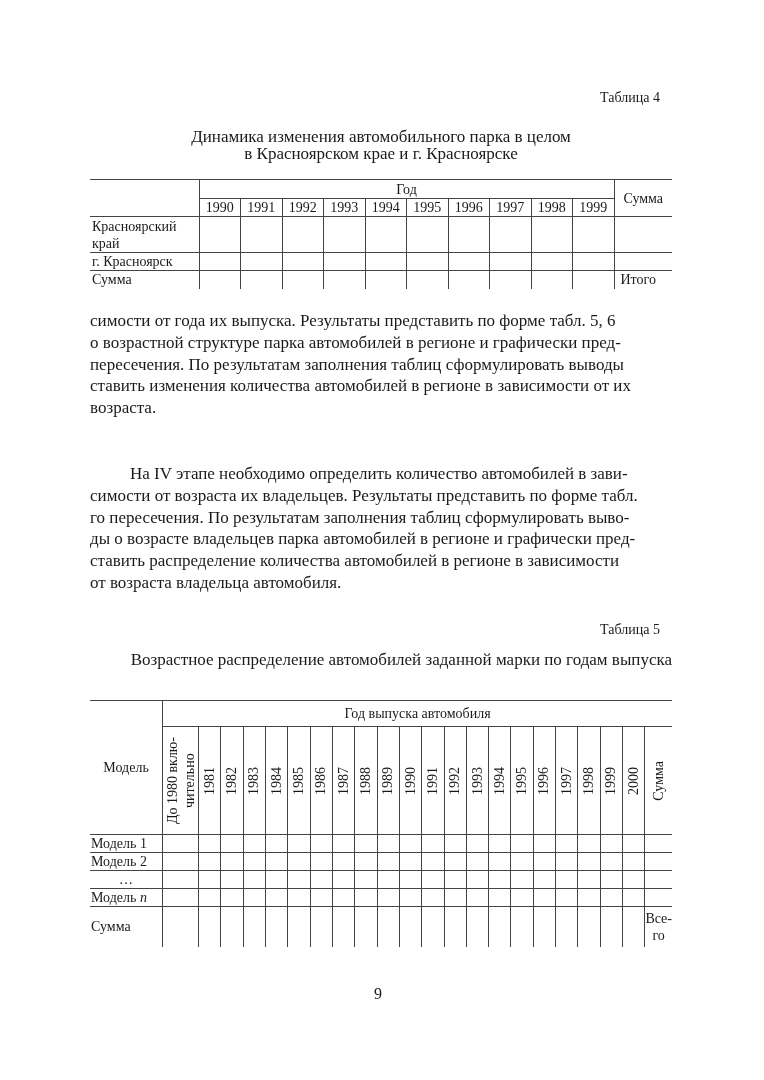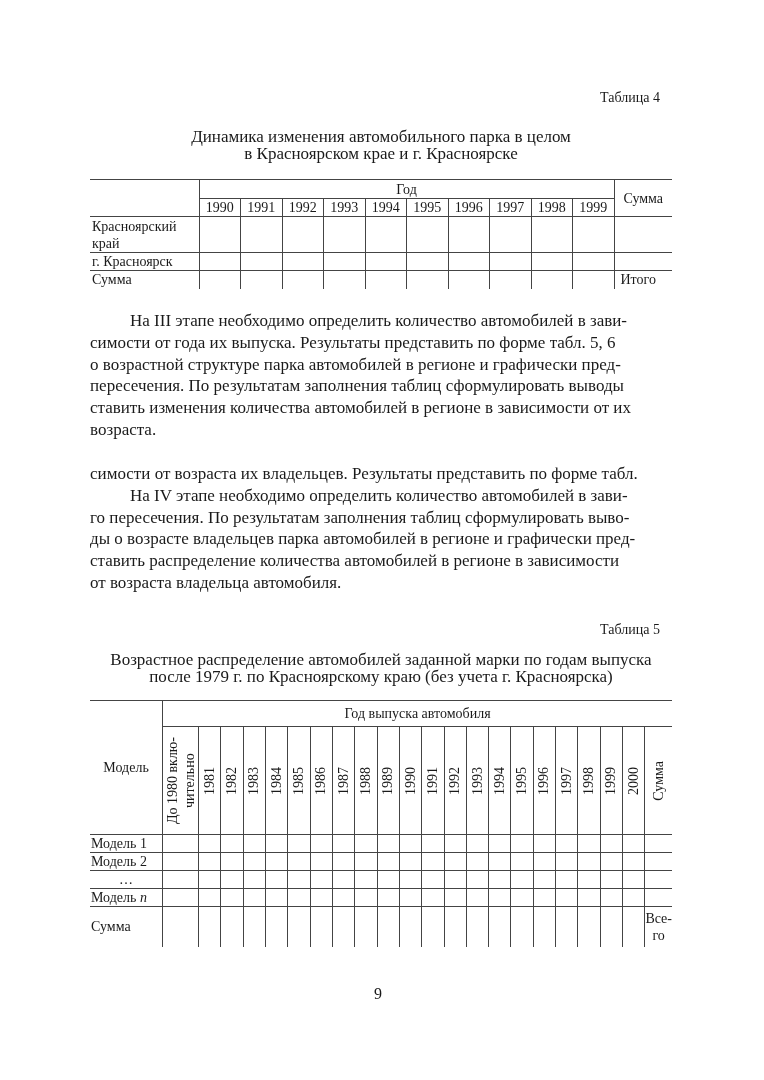--- a/index.html
+++ b/index.html
@@ -93,41 +93,39 @@
         <td style="border-bottom:none;"></td>
         <td style="border-bottom:none;"></td>
         <td style="border-bottom:none;"></td>
         <td style="border-bottom:none;"></td>
     <td style="padding-left:6px;border-bottom:none;">Итого</td>
   </tr>
 </tbody>
   </table>
 
 <div class="abs para" style="left:90px;width:582px;top:310px;">
-  <div><span class="ind"></span><span>На III этапе необходимо определить количество автомобилей в зави-</span></div>
   <div>симости от года их выпуска. Результаты представить по форме табл. 5, 6</div>
   <div>о возрастной структуре парка автомобилей в регионе и графически пред-</div>
   <div>пересечения. По результатам заполнения таблиц сформулировать выводы</div>
   <div>ставить изменения количества автомобилей в регионе в зависимости от их</div>
   <div>возраста.</div>
 </div>
 
 <div class="abs para" style="left:90px;width:582px;top:463px;">
+  <div><span class="ind"></span><span>На IV этапе необходимо определить количество автомобилей в зави-</span></div>
   <div>симости от возраста их владельцев. Результаты представить по форме табл.</div>
-  <div><span class="ind"></span><span>На IV этапе необходимо определить количество автомобилей в зави-</span></div>
   <div>го пересечения. По результатам заполнения таблиц сформулировать выво-</div>
   <div>ды о возрасте владельцев парка автомобилей в регионе и графически пред-</div>
   <div>ставить распределение количества автомобилей в регионе в зависимости</div>
   <div>от возраста владельца автомобиля.</div>
 </div>
 
 <div class="abs tcap" style="left:600px;top:622px;">Таблица 5</div>
-<div class="abs ttitle" style="left:90px;width:582px;top:651px;">
+<div class="abs ttitle" style="left:90px;width:582px;top:651px;text-align:right;">
   <div>Возрастное распределение автомобилей заданной марки по годам выпуска</div>
-  <div>после 1979 г. по Красноярскому краю (без учета г. Красноярска)</div>
 </div>
 
 <table class="nolr" style="left:90px;top:700px;width:582px;">
   <colgroup>
     <col style="width:73px">
       <col style="width:36px">
     <col span="20" style="width:22.4px">
     <col style="width:25px">
   </colgroup>
   <tbody>

